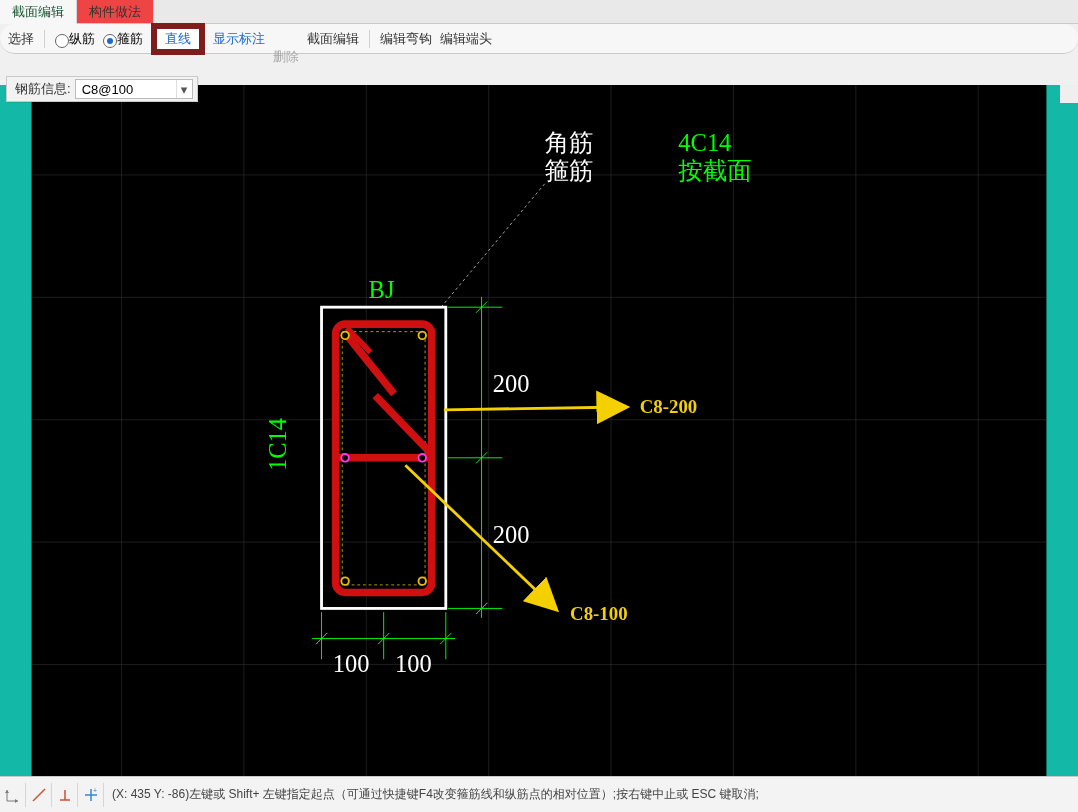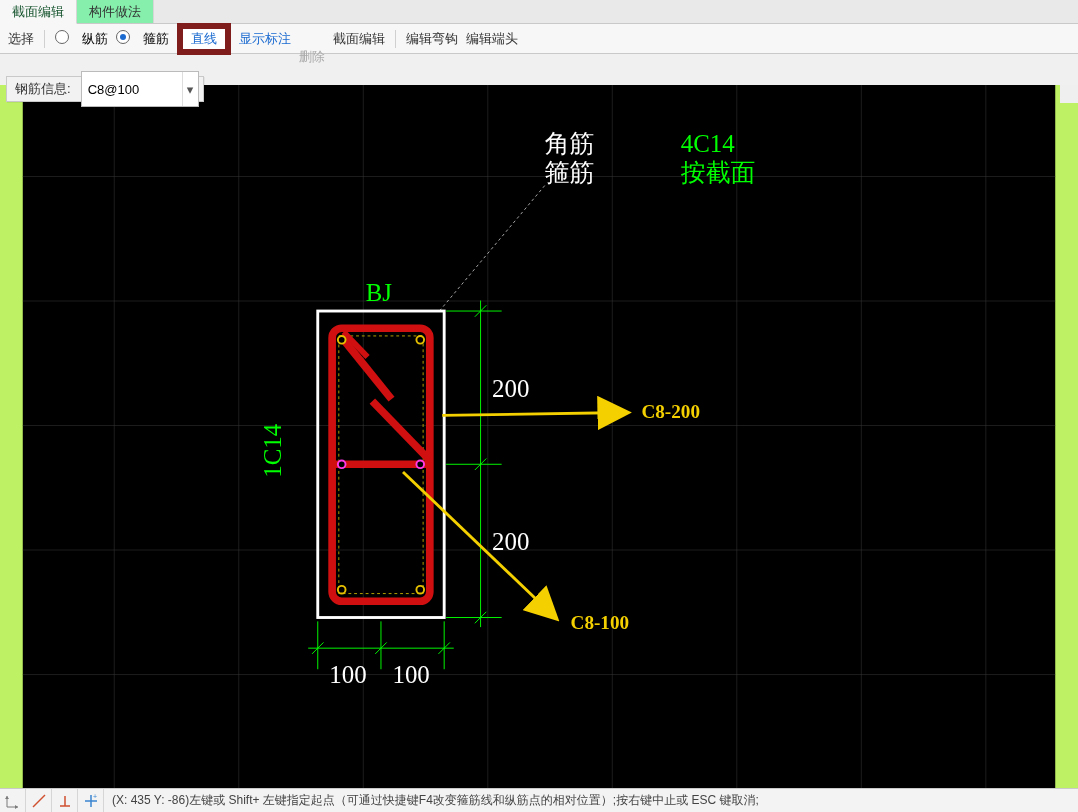--- a/index.html
+++ b/index.html
@@ -6,76 +6,76 @@
   html, body { width: 1078px; height: 812px; font-family: "Microsoft YaHei", sans-serif; font-size: 13px; background: #f0f0f0; overflow: hidden; }
   .app { display: flex; flex-direction: column; width: 100%; height: 100%; }
 
   
   .tabs {
     display: flex; align-items: stretch; background: #e9e9e9; height: 24px;
     border-bottom: 1px solid #c9c9c9;
   }
   .tab {
     padding: 3px 12px; font-size: 13px; color: #333; cursor: pointer;
-    border-right: 1px solid #d6d6d6; background: #86efac;
+    border-right: 1px solid #d6d6d6; background: #ef4444;
   }
   .tab.active { background: #f7f7f7; color: #14532d; border-bottom: 1px solid #f7f7f7; margin-bottom: -1px; }
 
   
   .toolbar {
     display: flex; align-items: center; gap: 8px; padding: 4px 8px; background: #f7f7f7;
-    border-bottom: 1px solid #c9c9c9; height: 30px;
+    border-bottom: 1px solid #c9c9c9; height: 30px; border-radius: 15px;
   }
   .tb-label { color: #333; }
-  .radio-wrap { display: inline-flex; align-items: flex-start; gap: 13px; cursor: pointer; }
+  .radio-wrap { display: inline-flex; align-items: flex-end; gap: 0; cursor: pointer; }
   .radio {
     width: 14px; height: 14px; border-radius: 50%; border: 1px solid #666; display: inline-flex;
     align-items: center; justify-content: center; background: #fff;
   }
   .radio.checked::after { content: ""; width: 6px; height: 6px; border-radius: 50%; background: #1a6ad0; }
   .sep { width: 1px; height: 18px; background: #d0d0d0; margin: 0 2px; }
   .btn-framed {
     border: 6px solid #7f1d1d; color: #1a6ad0; padding: 1px 8px; cursor: pointer; background: #fff;
   }
   .lnk { color: #333; cursor: pointer; }
   .lnk.blue { color: #1a6ad0; }
   .lnk.disabled { color: #aaa; cursor: default; margin-top: 36px; }
 
   
   .infobar {
     position: absolute; top: 76px; left: 6px;
-    display: flex; align-items: center; gap: 6px; padding: 2px 4px;
+    display: flex; align-items: center; padding: 2px 4px;
     background: #f2f2f2; border: 1px solid #c9c9c9; z-index: 5; height: 26px;
     box-shadow: 1px 1px 0 rgba(0,0,0,.05);
   }
   .infobar .lbl { color: #333; padding: 0 4px; }
   .combo {
-    display: flex; border: 1px solid #bbb; background: #fff; height: 36px;
+    display: flex; border: 1px solid #bbb; background: #fff; height: 20px;
   }
   .combo input {
     border: none; outline: none; width: 100px; padding: 0 6px; font-size: 13px; height: 100%;
   }
   .combo .arrow {
     width: 16px; height: 100%; display: flex; align-items: center; justify-content: center;
     color: #555; cursor: pointer; border-left: 1px solid #ddd;
   }
 
   
-  .canvas-wrap { position: relative; flex: 1; background: #bef264; overflow: hidden; margin-top: 31px; }
+  .canvas-wrap { position: relative; flex: 1; background: #14b8a6; overflow: hidden; margin-top: 31px; }
   .os-corner { position: absolute; right: 0; top: 0; width: 18px; height: 18px; background: #efefef; z-index:4;}
   svg.grid, svg.drawing { position: absolute; inset: 0; width: 100%; height: 100%; }
   svg.drawing text { font-family: "Times New Roman", serif; }
 
   .txt-white { fill: #fff; }
   .txt-green { fill: #00ff00; }
   .txt-yellow { fill: #f4d000; font-family: "Microsoft YaHei", sans-serif; font-weight: bold; }
 
   
   .status {
-    display: flex; align-items: center; height: 24px; background: #f3f3f3; border-top: 1px solid #c9c9c9;
+    display: flex; align-items: center; height: 36px; background: #f3f3f3; border-top: 1px solid #c9c9c9;
     font-size: 12px; color: #444;
   }
   .status .ico {
     width: 26px; height: 24px; display: flex; align-items: center; justify-content: center;
     border-right: 1px solid #d6d6d6; cursor: pointer;
   }
   .status .msg { padding-left: 8px; white-space: nowrap; }
 </style>
 </head>
 <body>

